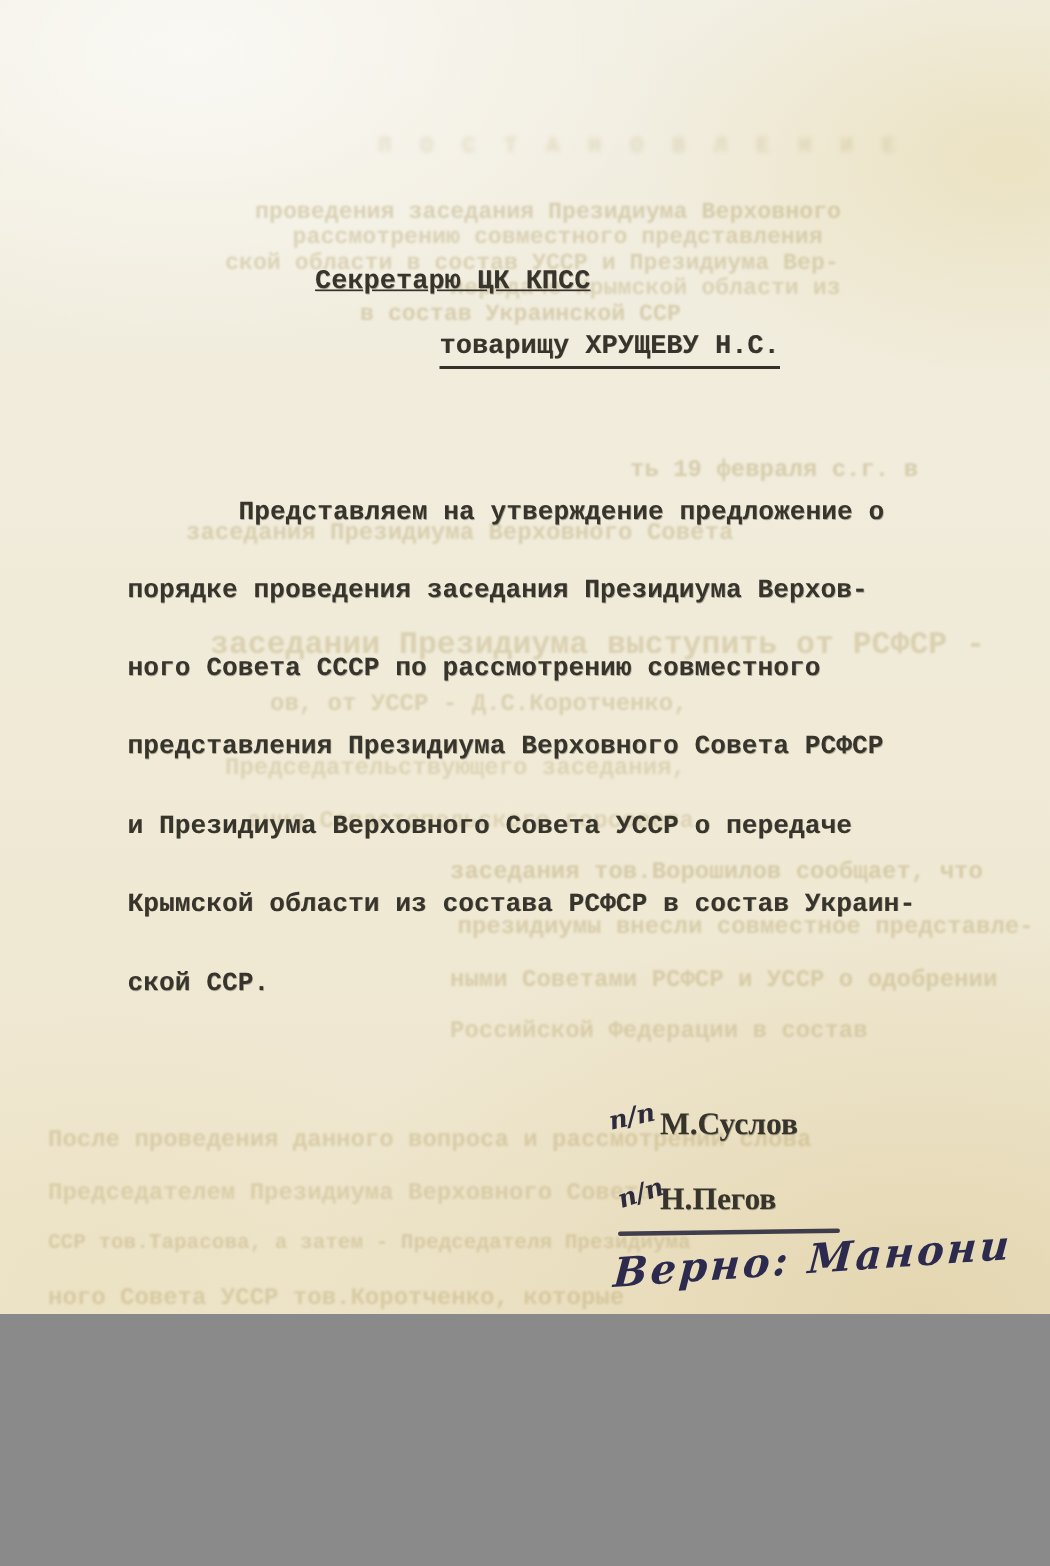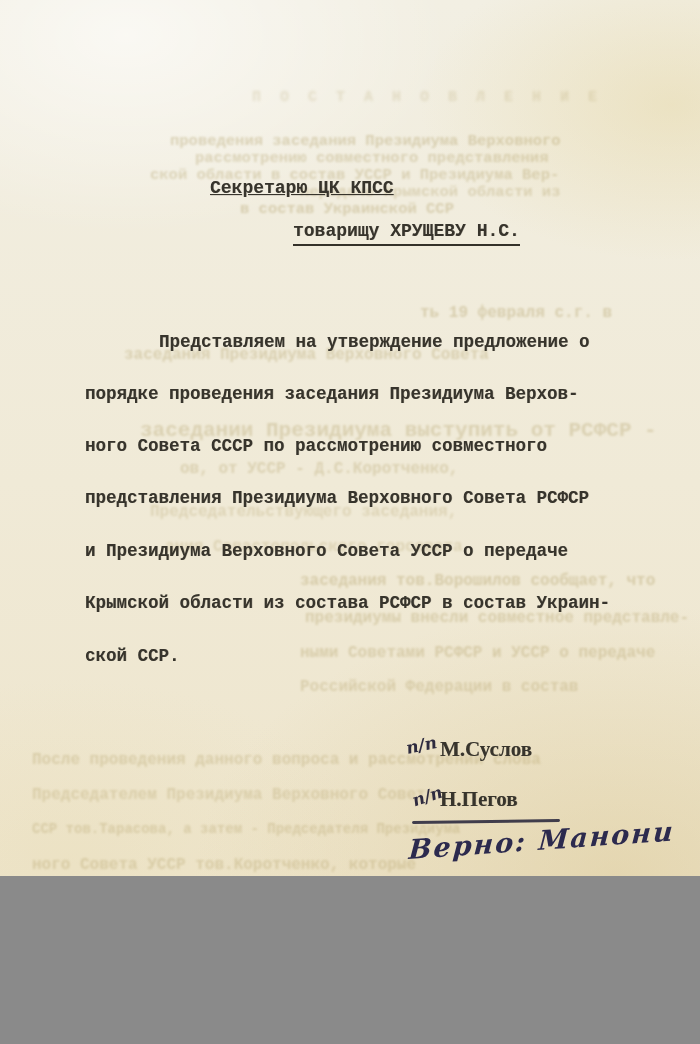--- a/index.html
+++ b/index.html
@@ -82,21 +82,21 @@
       <div class="bleed" style="left: 300px; top: 185px; font-size: 15.5px; opacity: 0.26; color: rgb(157, 136, 69);">передаче Крымской области из</div>
       <div class="bleed" style="left: 240px; top: 202px; font-size: 15.5px; opacity: 0.3; color: rgb(157, 136, 69);">в состав Украинской ССР</div>
       <div class="bleed" style="left: 420px; top: 305px; font-size: 16px; opacity: 0.3; color: rgb(157, 136, 69);">ть 19 февраля с.г. в</div>
       <div class="bleed" style="left: 124px; top: 347px; font-size: 16px; opacity: 0.28; color: rgb(157, 136, 69);">заседания Президиума Верховного Совета</div>
       <div class="bleed" style="left: 140px; top: 420px; font-size: 21px; opacity: 0.26; color: rgb(157, 136, 69);">заседании Президиума выступить от РСФСР -</div>
       <div class="bleed" style="left: 180px; top: 461px; font-size: 16px; opacity: 0.26; color: rgb(157, 136, 69);">ов, от УССР - Д.С.Коротченко,</div>
       <div class="bleed" style="left: 150px; top: 504px; font-size: 16px; opacity: 0.22; color: rgb(157, 136, 69);">Председательствующего заседания,</div>
       <div class="bleed" style="left: 165px; top: 539px; font-size: 16px; opacity: 0.22; color: rgb(157, 136, 69);">ания Севастопольского горсовета</div>
       <div class="bleed" style="left: 300px; top: 573px; font-size: 16px; opacity: 0.3; color: rgb(157, 136, 69);">заседания тов.Ворошилов сообщает, что</div>
       <div class="bleed" style="left: 305px; top: 610px; font-size: 16px; opacity: 0.28; color: rgb(157, 136, 69);">президиумы внесли совместное представле-</div>
-      <div class="bleed" style="left: 300px; top: 645px; font-size: 16px; opacity: 0.28; color: rgb(157, 136, 69);">ными Советами РСФСР и УССР о передаче</div>
+      <div class="bleed" style="left: 300px; top: 645px; font-size: 16px; opacity: 0.28; color: rgb(157, 136, 69);">ными Советами РСФСР и УССР о одобрении</div>
       <div class="bleed" style="left: 300px; top: 679px; font-size: 16px; opacity: 0.26; color: rgb(157, 136, 69);">Российской Федерации в состав</div>
       <div class="bleed" style="left: 32px; top: 752px; font-size: 16px; opacity: 0.26; color: rgb(157, 136, 69);">После проведения данного вопроса и рассмотрении слова</div>
       <div class="bleed" style="left: 32px; top: 787px; font-size: 16px; opacity: 0.24; color: rgb(157, 136, 69);">Председателем Президиума Верховного Совета</div>
       <div class="bleed" style="left: 32px; top: 822px; font-size: 14px; opacity: 0.26; color: rgb(157, 136, 69);">ССР тов.Тарасова, а затем - Председателя Президиума</div>
       <div class="bleed" style="left: 32px; top: 857px; font-size: 16px; opacity: 0.26; color: rgb(157, 136, 69);">ного Совета УССР тов.Коротченко, которые</div>
       <div class="bleed" style="left: 32px; top: 892px; font-size: 16px; opacity: 0.26; color: rgb(157, 136, 69);">оглашают тексты постановления Президиумов</div>
       <div class="bleed" style="left: 32px; top: 927px; font-size: 16px; opacity: 0.28; color: rgb(157, 136, 69);">ных Советов об сообщает о передаче Крымской области</div>
       <div class="bleed" style="left: 32px; top: 961px; font-size: 16px; opacity: 0.26; color: rgb(157, 136, 69);">остава РСФСР в состав УССР.</div>
     </div>
 

